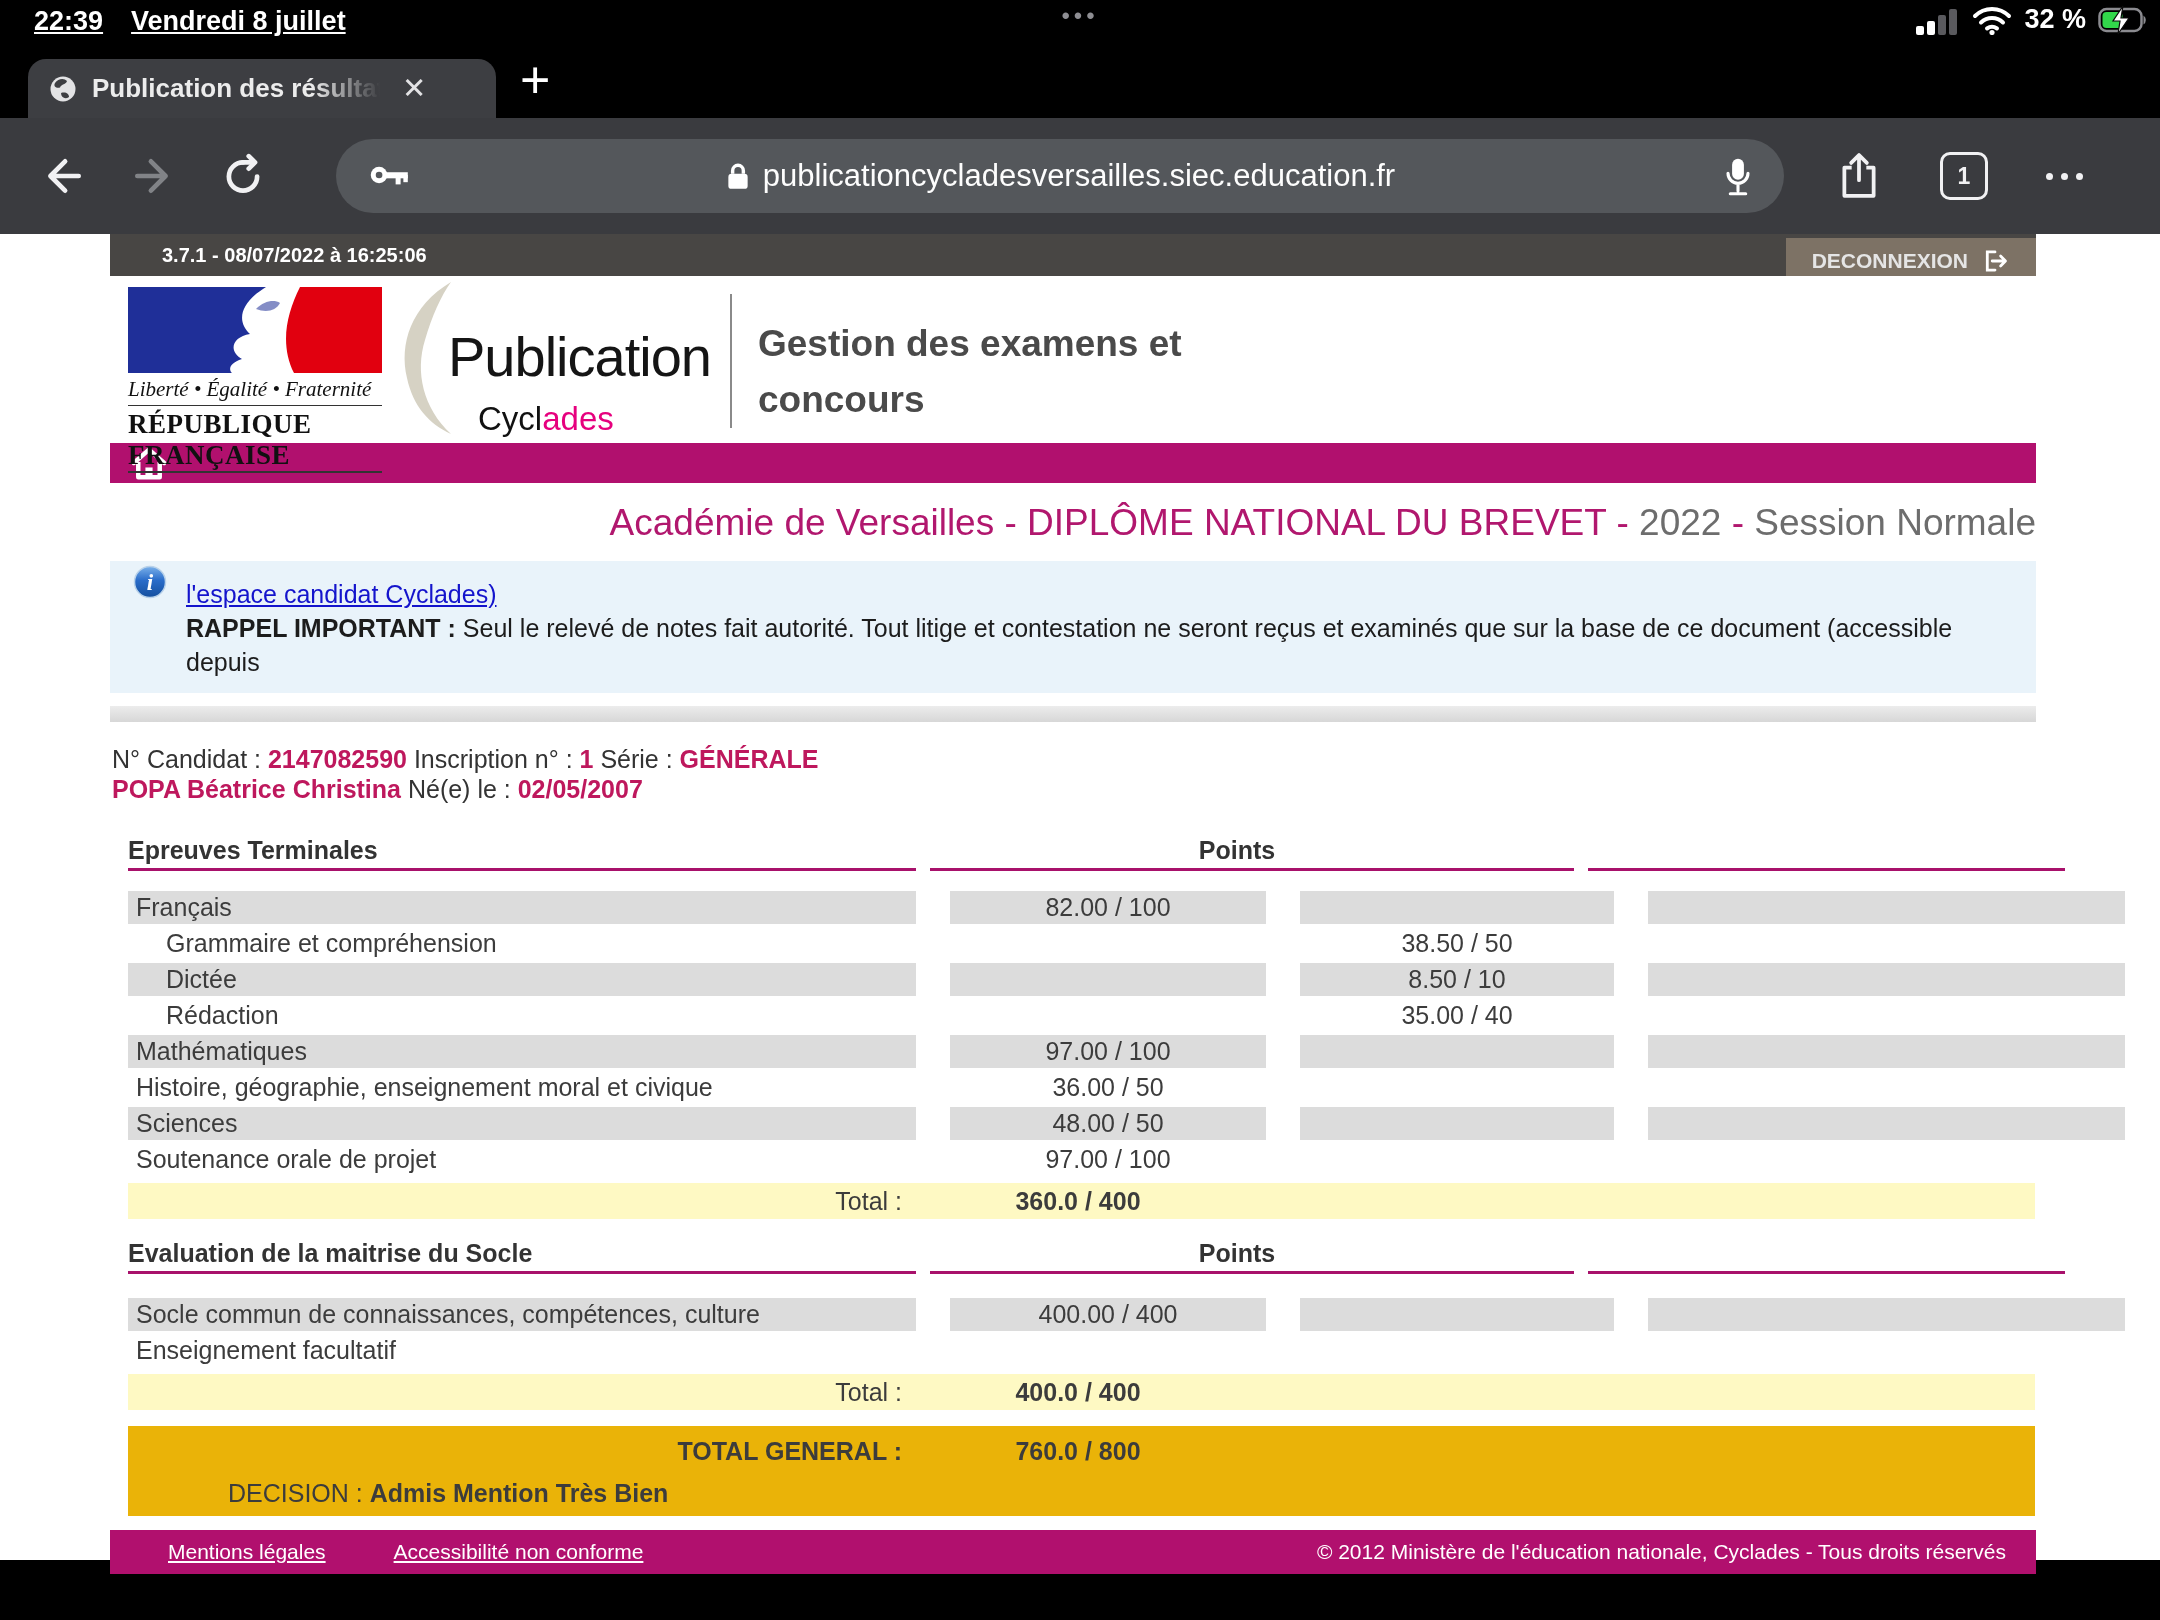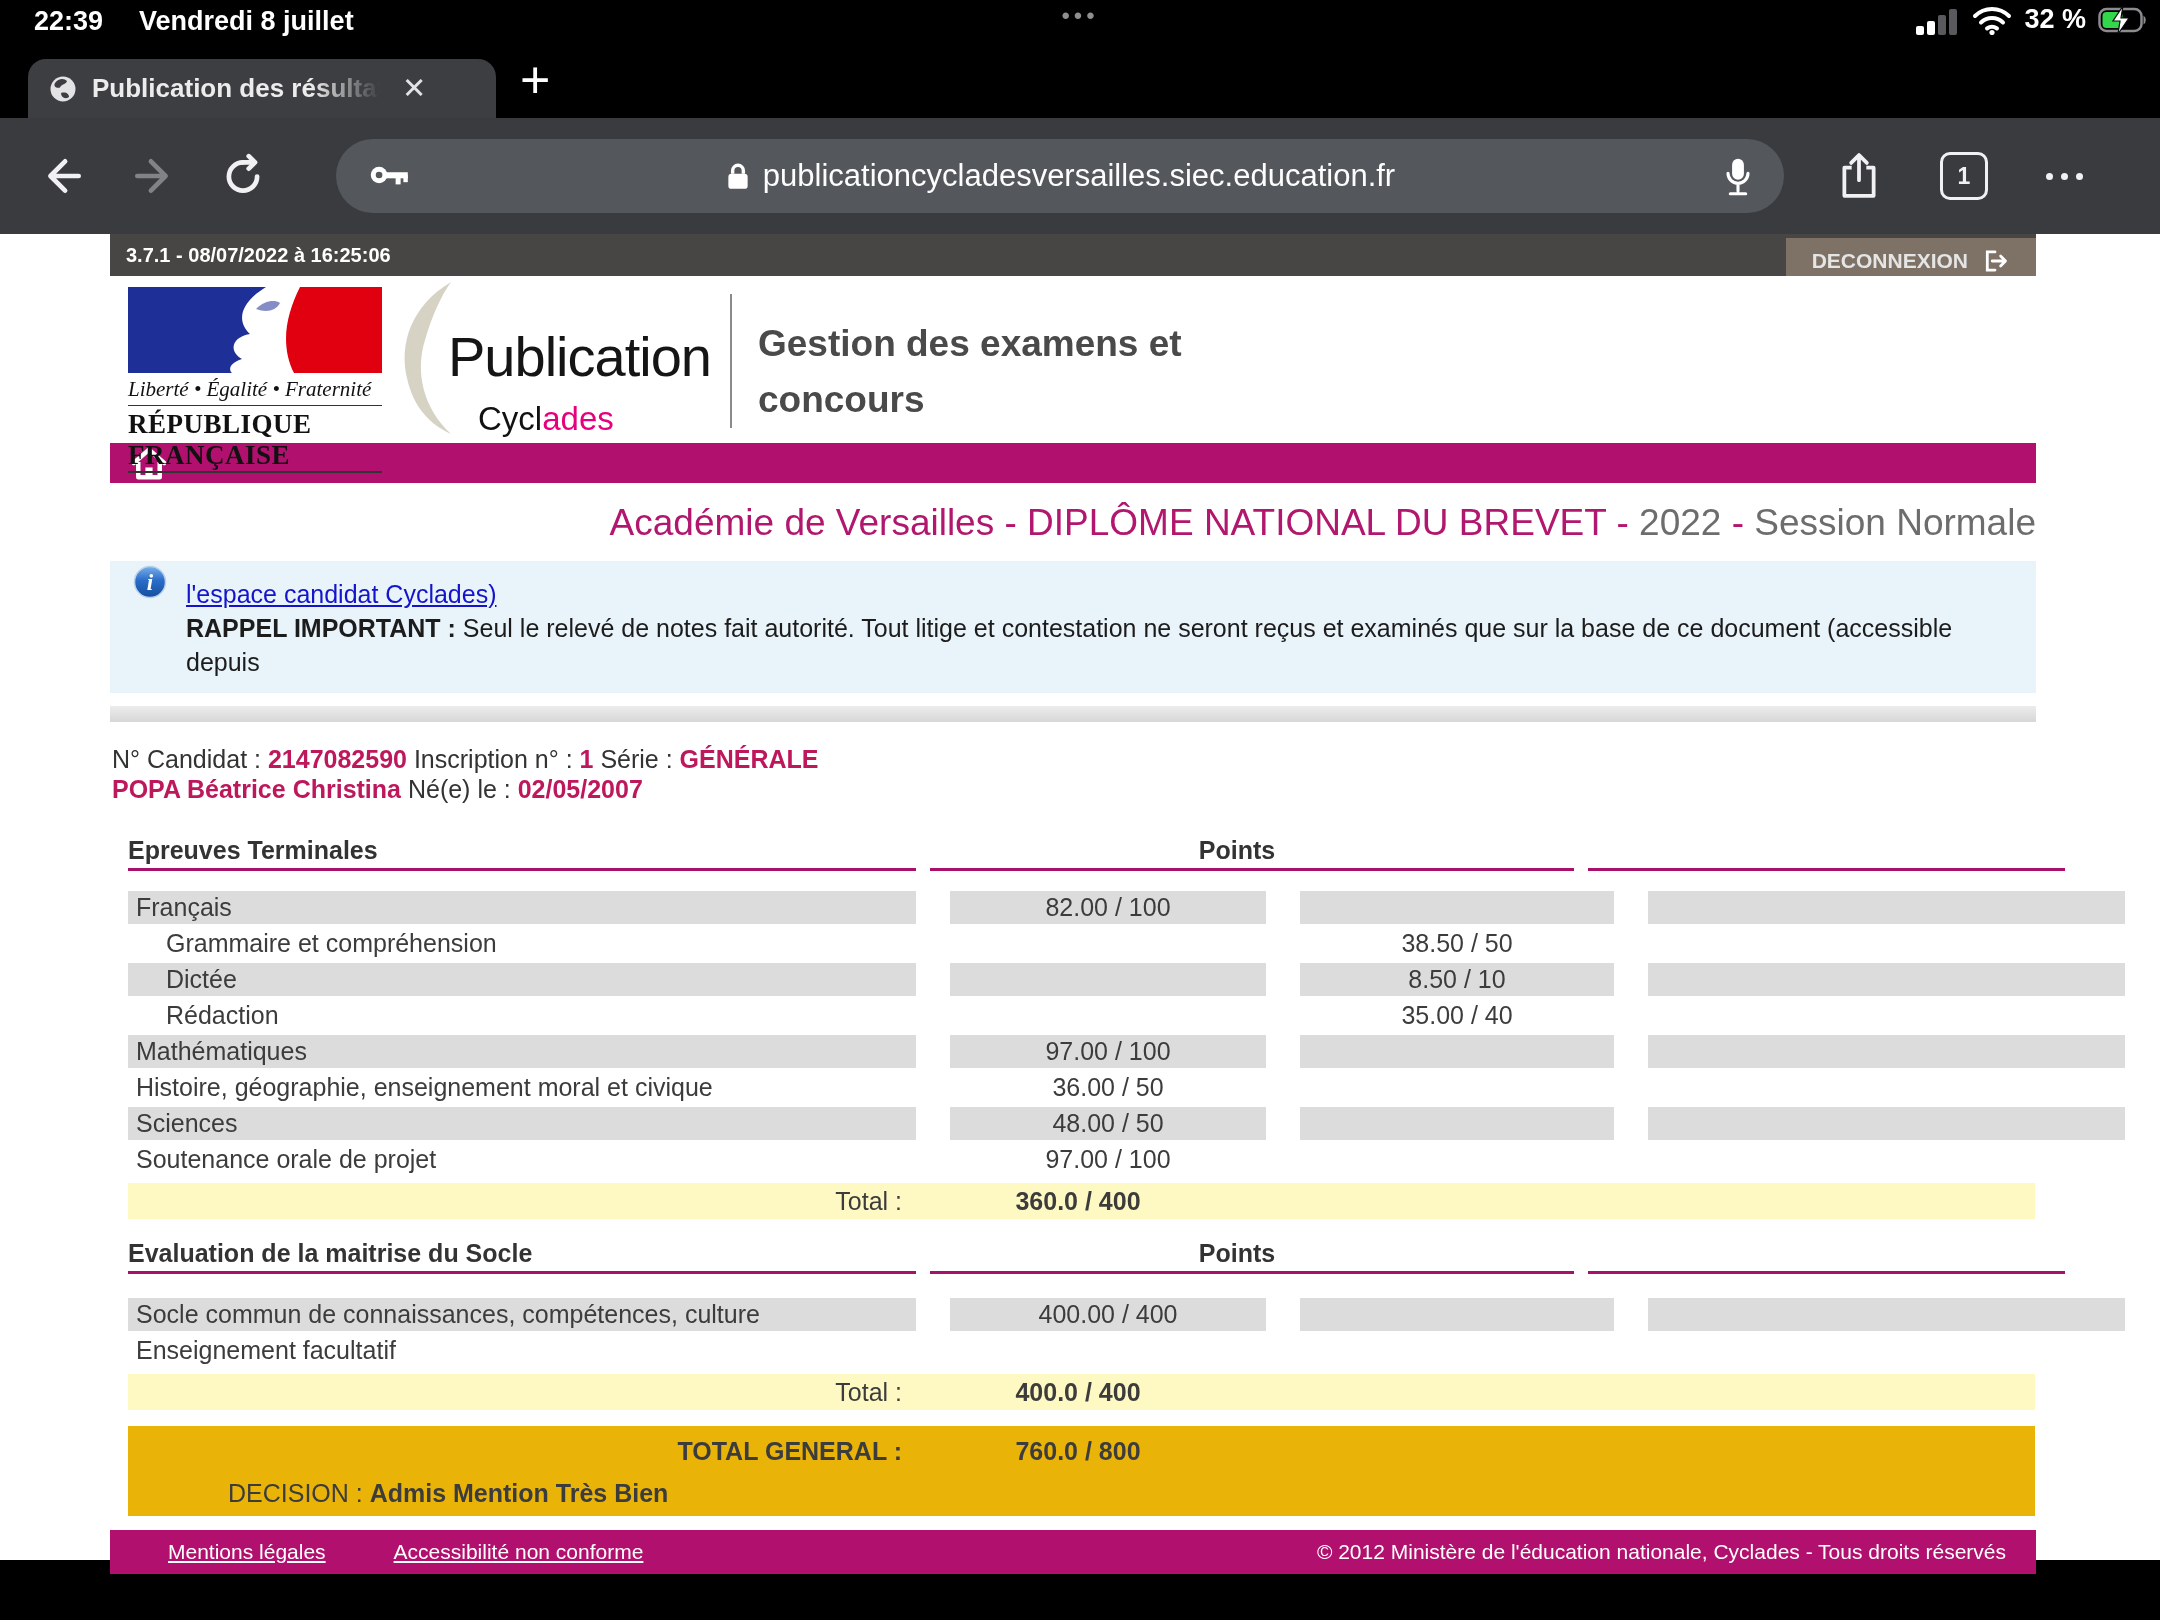--- a/index.html
+++ b/index.html
@@ -4,21 +4,21 @@
 <style>
   html,body{margin:0;padding:0;}
   body{
     width:2160px;height:1620px;position:relative;overflow:hidden;
     background:#000;
     font-family:"Liberation Sans","DejaVu Sans",sans-serif;
     -webkit-font-smoothing:antialiased;
   }
   
   .status-bar{position:absolute;top:0;left:0;width:2160px;height:42px;background:#000;color:#fff;}
-  .sb-left{position:absolute;left:34px;top:6px;display:flex;gap:36px;align-items:center;}
+  .sb-left{position:absolute;left:34px;top:6px;display:flex;gap:28px;align-items:center;text-decoration:underline;}
   .sb-time{font-size:27px;font-weight:700;}
   .sb-date{font-size:27px;font-weight:600;}
   .sb-dots{position:absolute;left:0;right:0;top:2px;text-align:center;color:#8e8e93;font-size:24px;letter-spacing:4px;}
   .sb-right{position:absolute;right:10px;top:4px;display:flex;align-items:center;gap:12px;}
   .sb-batt-text{font-size:27px;font-weight:600;}
   
   .tab-strip{position:absolute;top:42px;left:0;width:2160px;height:76px;background:#000;}
   .tab{position:absolute;left:28px;top:17px;width:468px;height:59px;background:#3d3e42;border-radius:18px 18px 0 0;display:flex;align-items:center;padding:0 16px 0 20px;box-sizing:border-box;}
   .tab-title-wrap{position:relative;overflow:hidden;white-space:nowrap;max-width:300px;margin-left:14px;flex:1;}
   .tab-title{font-size:26px;font-weight:700;color:#ececec;}
@@ -33,21 +33,21 @@
   .pill-mic{position:absolute;right:26px;top:15px;}
   .url-text{color:#fdfdfd;font-size:31px;font-weight:500;margin-left:12px;}
   .tb-right{display:flex;align-items:center;margin-left:52px;gap:58px;}
   .tab-count-box{width:42px;height:42px;border:3.5px solid #f1f1f3;border-radius:10px;color:#f1f1f3;font-size:23px;font-weight:700;display:flex;align-items:center;justify-content:center;}
   .menu-dots{display:flex;gap:8px;}
   .menu-dots i{width:7px;height:7px;border-radius:50%;background:#f1f1f3;}
   
   .page{position:absolute;top:234px;left:0;width:2160px;height:1326px;background:#fff;color:#333;}
   .content{position:relative;margin-left:110px;width:1926px;}
   
-  .session-strip{position:relative;height:42px;background:#484644;}
+  .session-strip{position:relative;height:42px;background:#484644;padding-left:36px;}
   .version{color:#fff;font-weight:700;font-size:20px;line-height:42px;padding-left:16px;}
   .logout-btn{position:absolute;right:0;top:4px;height:46px;background:#7d7265;color:#e5e5e5;font-weight:700;font-size:21px;display:flex;align-items:center;gap:12px;padding:0 26px;}
   
   .brand-header{position:relative;height:167px;background:#fff;}
   .marianne{position:absolute;left:18px;top:11px;width:254px;}
   .motto{font-family:"Liberation Serif","DejaVu Serif",serif;font-style:italic;font-size:21px;color:#111;margin-top:4px;border-bottom:1px solid #333;padding-bottom:3px;}
   .republic{font-family:"Liberation Serif","DejaVu Serif",serif;font-weight:700;font-size:27px;color:#111;letter-spacing:.5px;margin-top:3px;border-bottom:2px solid #333;display:inline-block;}
   .swoosh{position:absolute;left:283px;top:6px;}
   .pub-text{position:absolute;left:338px;top:48px;font-size:56px;color:#151515;letter-spacing:-1px;}
   .cyc-text{position:absolute;left:368px;top:124px;font-size:33px;color:#111;}

